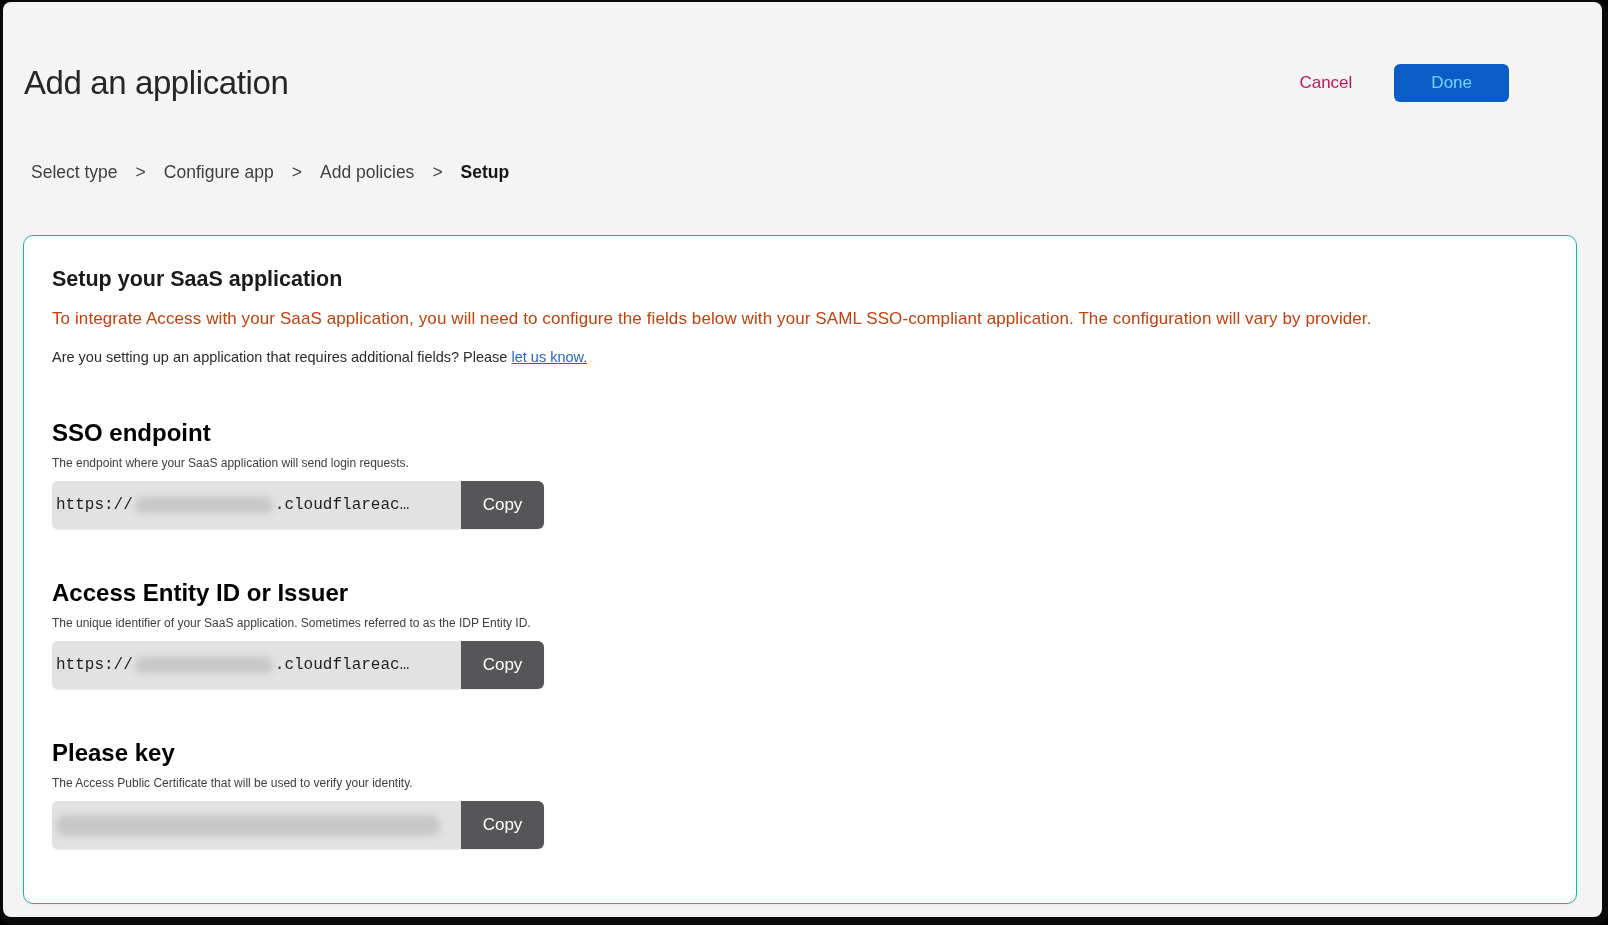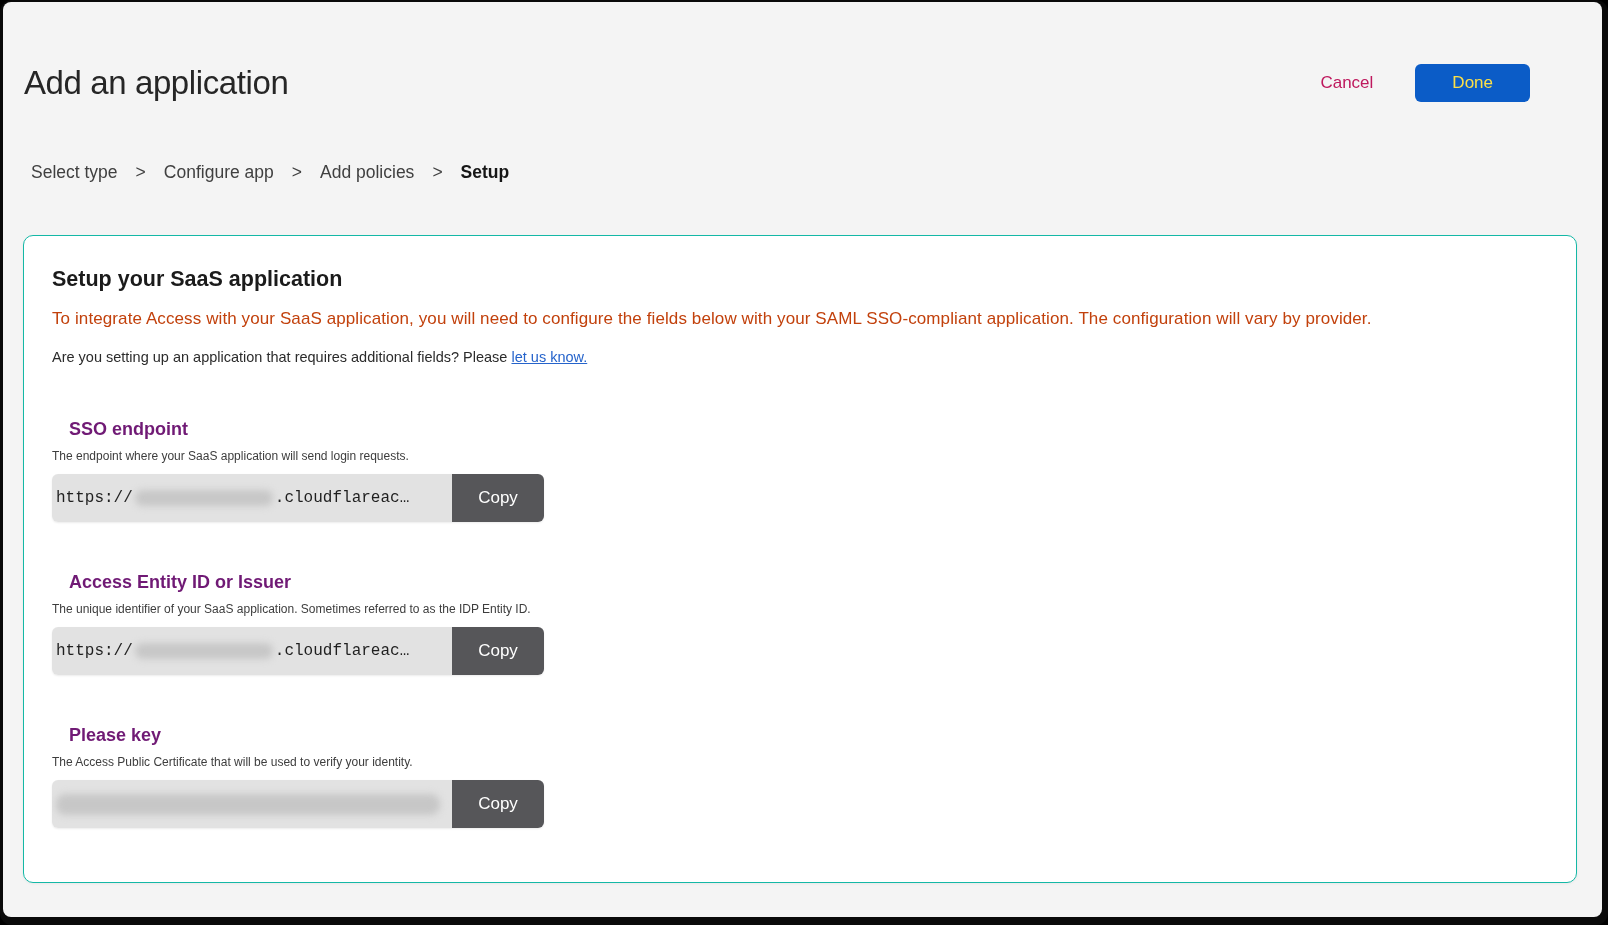--- a/index.html
+++ b/index.html
@@ -20,42 +20,42 @@
     background: #f4f4f4;
     border-radius: 8px;
     overflow: hidden;
   }
 
   
   .page-header {
     display: flex;
     align-items: center;
     justify-content: space-between;
-    padding: 62px 20px 0 21px;
+    padding: 62px 41px 0 21px;
   }
   .page-title {
     font-size: 33px;
     font-weight: 400;
     letter-spacing: -0.4px;
     color: #262626;
   }
   .header-actions {
     display: flex;
     align-items: center;
     margin-right: 52px;
   }
   .cancel-link {
     color: #be185d;
     font-size: 17px;
     cursor: pointer;
     margin-right: 42px;
   }
   .done-button {
     background: #0b5cc7;
-    color: #fde047;
+    color: #7dd3fc;
     font-size: 17px;
     border: none;
     border-radius: 6px;
     padding: 9px 37px;
     cursor: pointer;
     font-family: "Liberation Sans", sans-serif;
   }
 
   
   .breadcrumb {
@@ -102,24 +102,23 @@
   .card-note a {
     color: #2563cb;
     text-decoration: underline;
     cursor: pointer;
   }
 
   
   .field-section { margin-top: 50px; }
   .field-section.first { margin-top: 54px; }
   .field-label {
-    font-size: 18px;
+    font-size: 24px;
     font-weight: 700;
-    color: #701a75;
-    margin-left: 17px;
+    color: #000000;
   }
   .field-desc {
     margin-top: 9px;
     font-size: 12px;
     color: #3d3d3d;
   }
   .value-row {
     margin-top: 11px;
     display: flex;
     width: 492px;
@@ -142,21 +141,21 @@
   }
   .redaction {
     display: inline-block;
     background: #c7c7c7;
     border-radius: 9px;
     filter: blur(3.5px);
   }
   .redaction-sm { width: 138px; height: 16px; margin: 0 2px; }
   .redaction-lg { width: 384px; height: 21px; }
   .copy-button {
-    width: 92px;
+    width: 83px;
     background: #565659;
     color: #ffffff;
     font-size: 17px;
     border: none;
     border-radius: 0 6px 6px 0;
     cursor: pointer;
     font-family: "Liberation Sans", sans-serif;
   }
 </style>
 </head>

